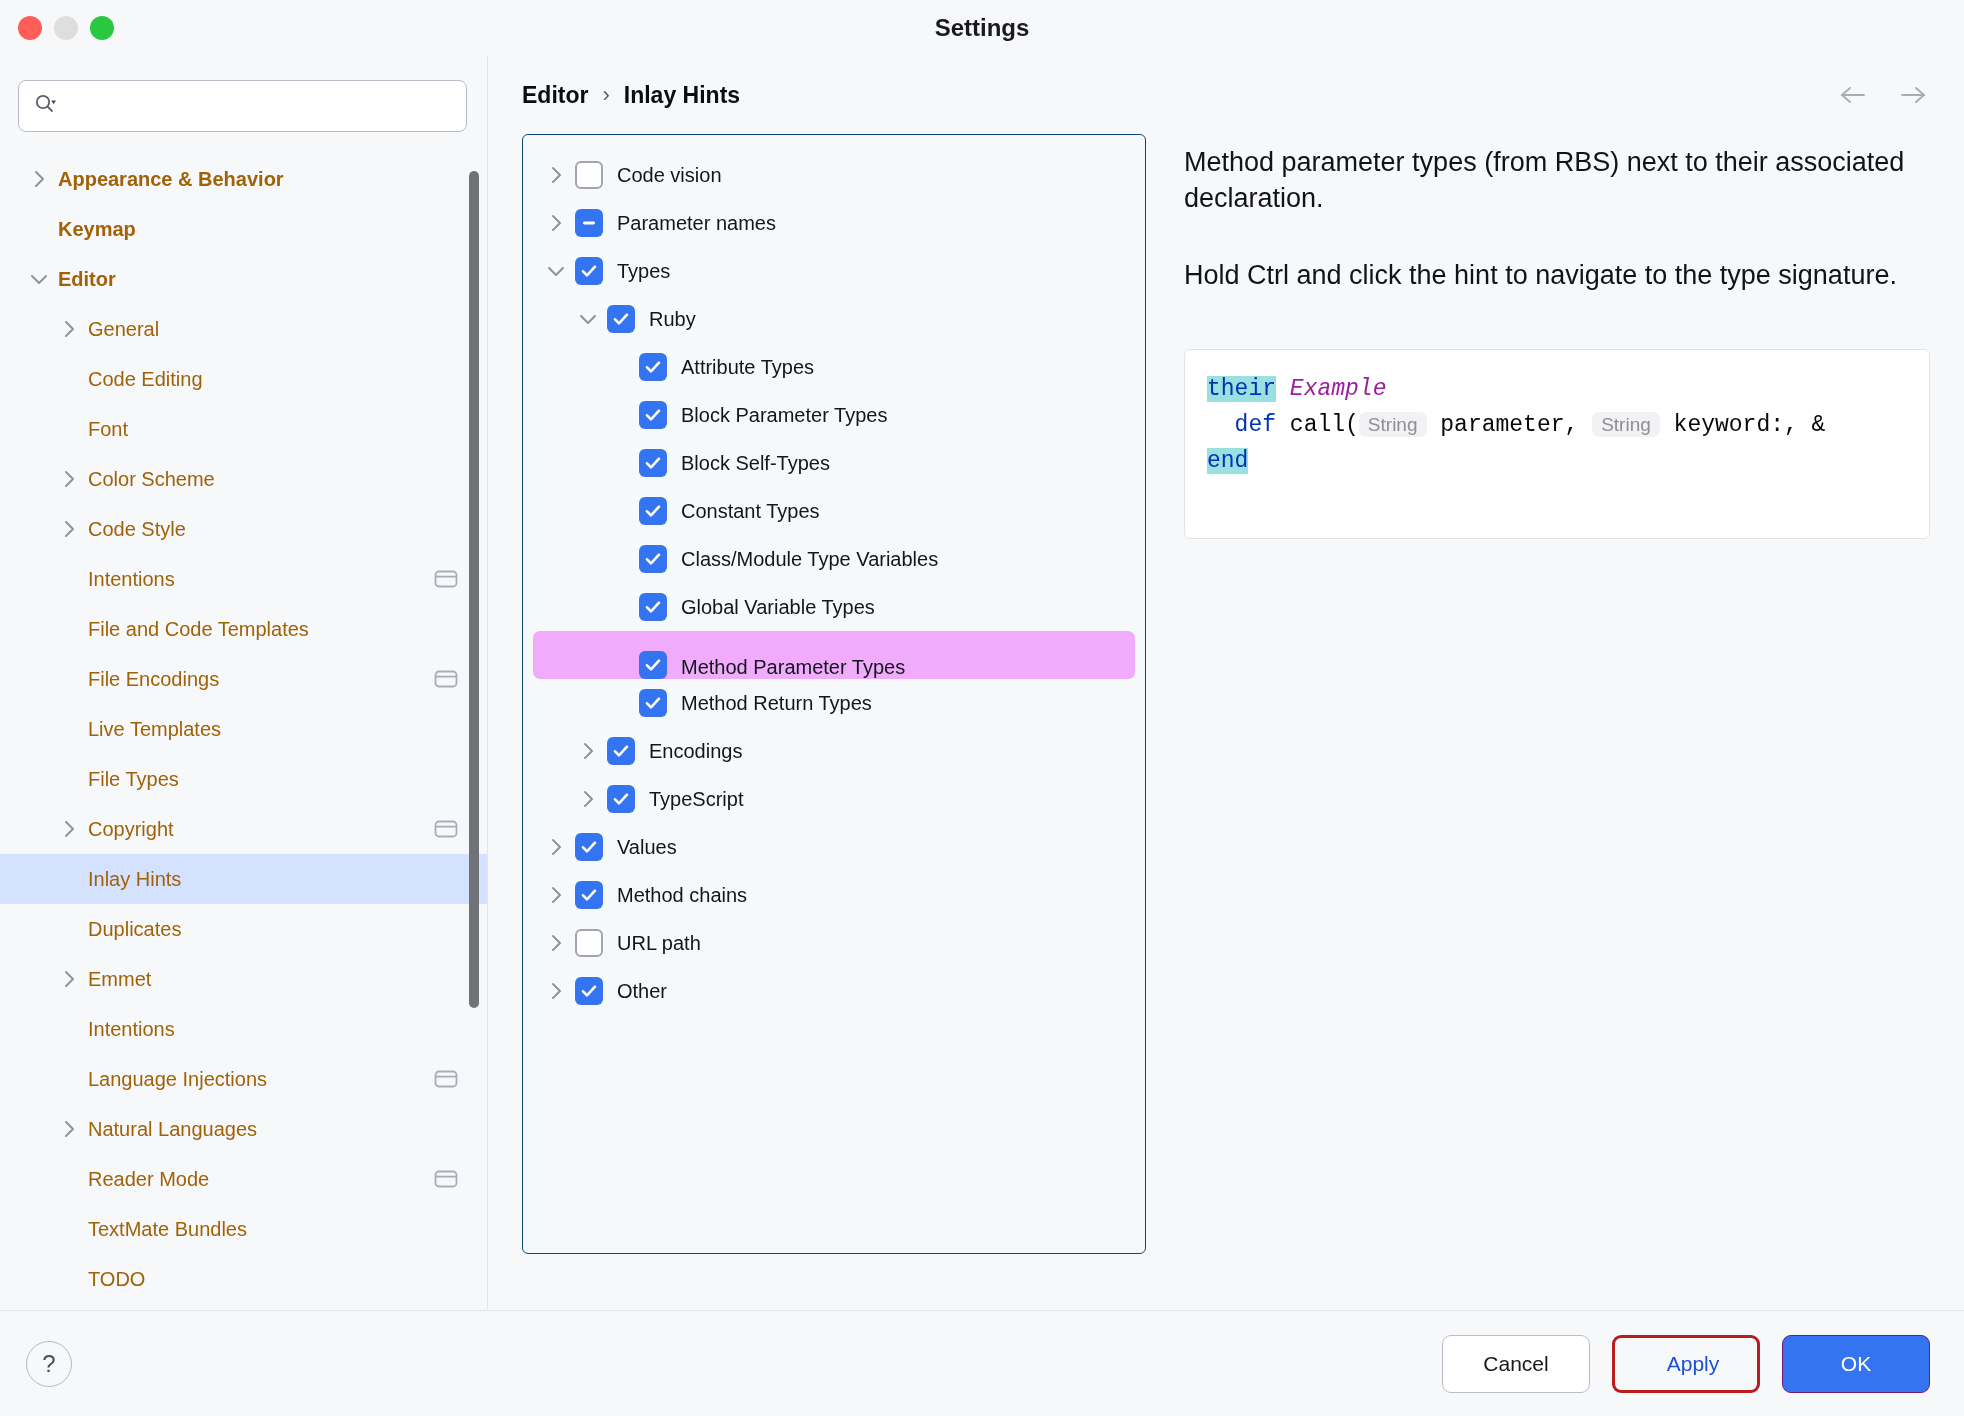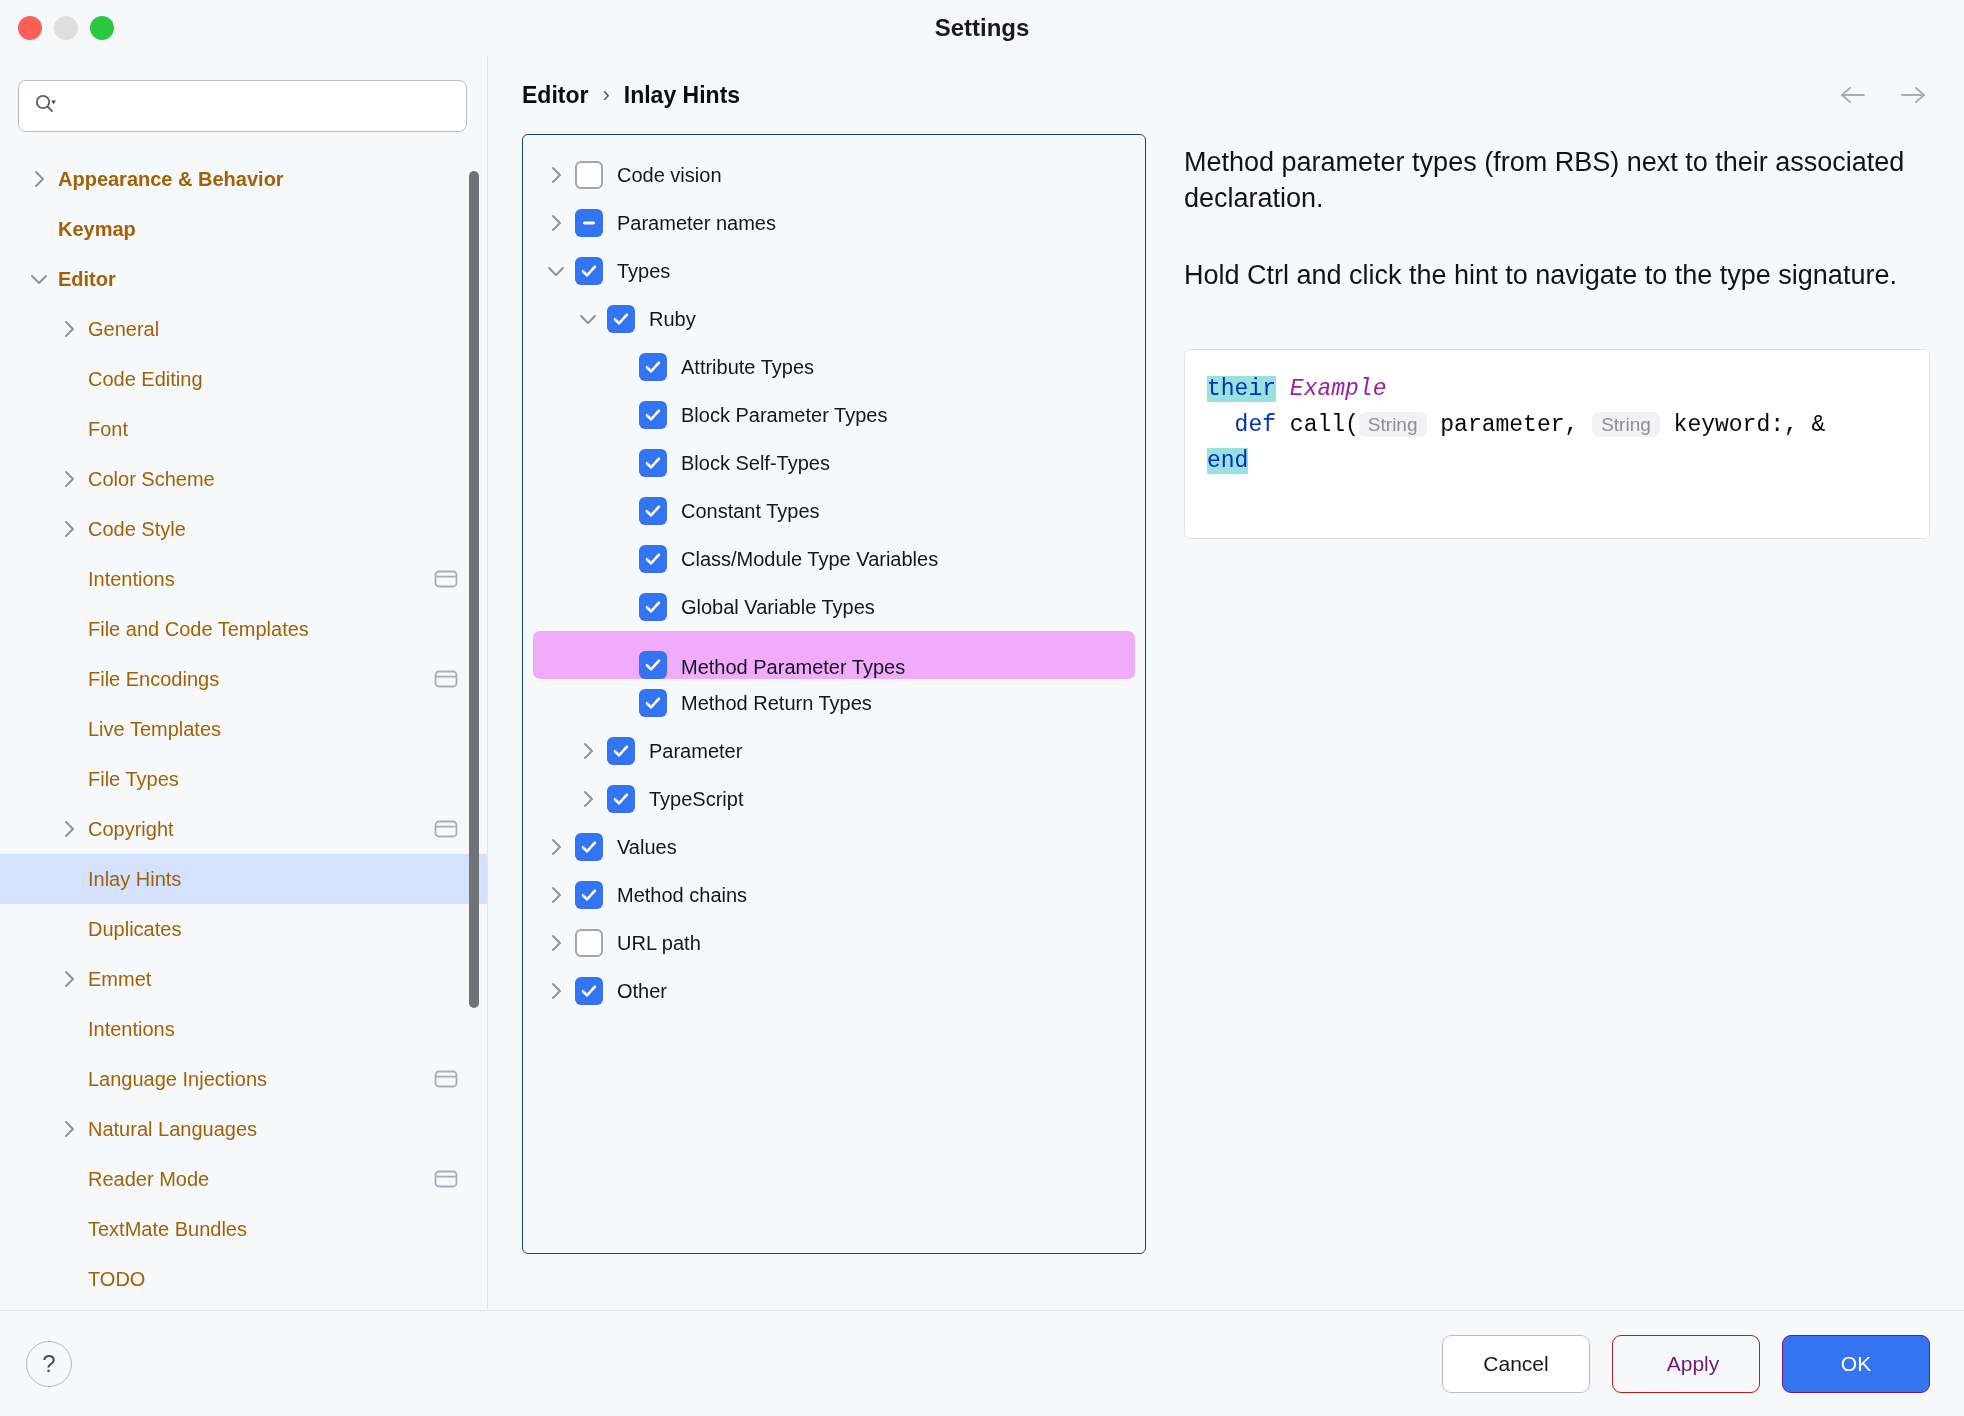--- a/index.html
+++ b/index.html
@@ -213,21 +213,21 @@
   .btn-group { margin-left: auto; display: flex; align-items: center; gap: 22px; }
   .btn {
     height: 58px; min-width: 148px;
     border-radius: 9px;
     font-family: "Liberation Sans", sans-serif;
     font-size: 21px; cursor: pointer;
     display: flex; align-items: center; justify-content: center;
     padding: 0 26px;
   }
   .btn.secondary { background: #ffffff; border: 1px solid #b9bdc7; color: #16181c; }
-  .btn.disabled { background: transparent; border: 1px solid #b91c1c; color: #701a75; cursor: default; padding-left: 40px; }
+  .btn.disabled { background: transparent; border: 3px solid #b91c1c; color: #1d4ed8; cursor: default; padding-left: 40px; }
   .btn.primary { background: #3574f0; border: 1px solid #701a75; color: #ffffff; }
 </style>
 </head>
 <body>
 
 <div class="window">
 
   <div class="titlebar">
     <div class="traffic">
       <div class="light red"></div>
@@ -551,21 +551,21 @@
                 <span class="hint-arrow">
                   <svg width="26" height="26" viewBox="0 0 26 26" fill="none">
                     <polyline points="10,6 17,13 10,20" stroke="#8f949c" stroke-width="2" fill="none" stroke-linecap="round" stroke-linejoin="round"></polyline>
                   </svg>
                 </span>
                 <span class="cb on">
                   <svg class="mark" width="20" height="20" viewBox="0 0 20 20" fill="none">
                     <polyline points="4,10.3 8,14.4 16,5.7" stroke="#fff" stroke-width="2.6" fill="none" stroke-linecap="round" stroke-linejoin="round"></polyline>
                   </svg>
                 </span>
-                <span class="hint-label">Parameter</span>
+                <span class="hint-label">Encodings</span>
               </div>
               <div class="hint-row ind1">
                 <span class="hint-arrow">
                   <svg width="26" height="26" viewBox="0 0 26 26" fill="none">
                     <polyline points="10,6 17,13 10,20" stroke="#8f949c" stroke-width="2" fill="none" stroke-linecap="round" stroke-linejoin="round"></polyline>
                   </svg>
                 </span>
                 <span class="cb on">
                   <svg class="mark" width="20" height="20" viewBox="0 0 20 20" fill="none">
                     <polyline points="4,10.3 8,14.4 16,5.7" stroke="#fff" stroke-width="2.6" fill="none" stroke-linecap="round" stroke-linejoin="round"></polyline>

